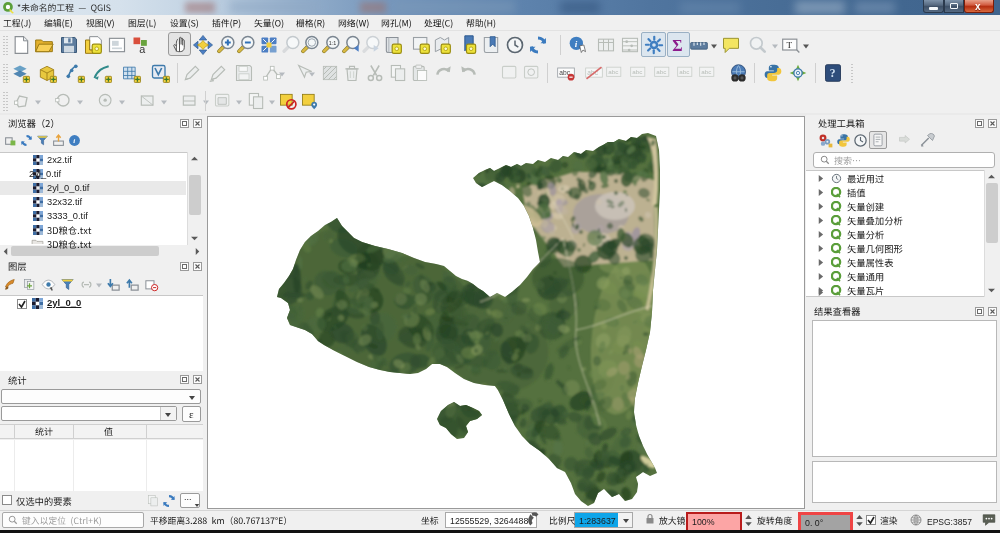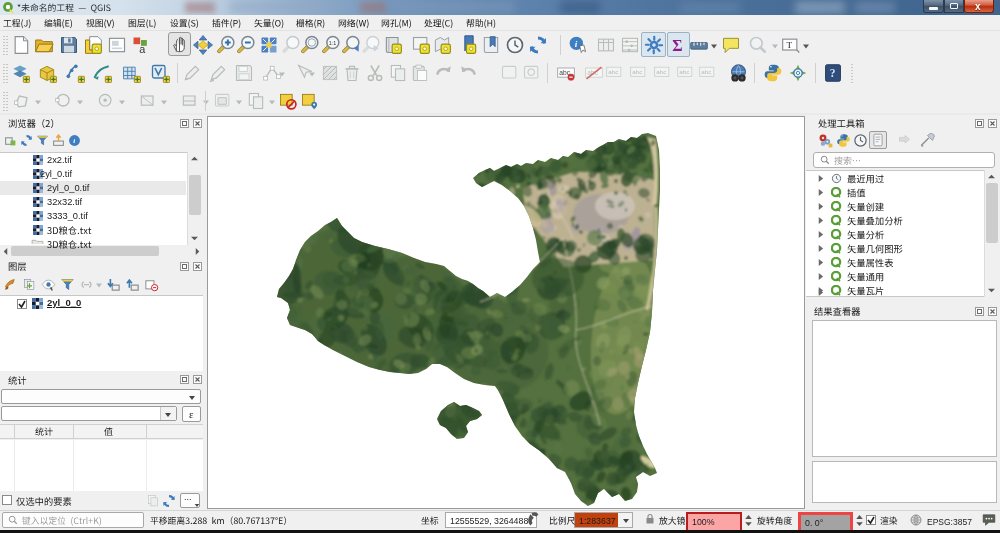--- a/index.html
+++ b/index.html
@@ -494,21 +494,21 @@
     <svg style="position:absolute;left:33px;top:169px" width="10" height="10" viewBox="0 0 10 10">
       <rect x="0.0" y="0.0" width="3.3" height="3.3" fill="#3e6ea5"></rect>
       <rect x="3.3" y="0.0" width="3.3" height="3.3" fill="#1a1a2e"></rect>
       <rect x="6.7" y="3.3" width="3.3" height="3.3" fill="#3e6ea5"></rect>
       <rect x="0.0" y="3.3" width="3.3" height="3.3" fill="#1a1a2e"></rect>
       <rect x="3.3" y="6.7" width="3.3" height="3.3" fill="#1a1a2e"></rect>
       <rect x="6.7" y="0.0" width="3.3" height="3.3" fill="#7ea7d8"></rect>
       <rect x="0.0" y="6.7" width="3.3" height="3.3" fill="#3e6ea5"></rect>
       <rect x="6.7" y="6.7" width="3.3" height="3.3" fill="#9db9d8"></rect>
     </svg>
-    <div style="position:absolute;left:40px;top:169px;font:9.3px 'Liberation Sans';color:#1c1c1c">2yl_0.tif</div>
+    <div style="position:absolute;left:29px;top:169px;font:9.3px 'Liberation Sans';color:#1c1c1c">2yl_0.tif</div>
     <div style="position:absolute;left:0;top:181px;width:186px;height:14px;background:#e9e9e9"></div>
     <svg style="position:absolute;left:33px;top:183px" width="10" height="10" viewBox="0 0 10 10">
       <rect x="0.0" y="0.0" width="3.3" height="3.3" fill="#3e6ea5"></rect>
       <rect x="3.3" y="0.0" width="3.3" height="3.3" fill="#1a1a2e"></rect>
       <rect x="6.7" y="3.3" width="3.3" height="3.3" fill="#3e6ea5"></rect>
       <rect x="0.0" y="3.3" width="3.3" height="3.3" fill="#1a1a2e"></rect>
       <rect x="3.3" y="6.7" width="3.3" height="3.3" fill="#1a1a2e"></rect>
       <rect x="6.7" y="0.0" width="3.3" height="3.3" fill="#7ea7d8"></rect>
       <rect x="0.0" y="6.7" width="3.3" height="3.3" fill="#3e6ea5"></rect>
       <rect x="6.7" y="6.7" width="3.3" height="3.3" fill="#9db9d8"></rect>
@@ -804,21 +804,21 @@
     <svg style="position:absolute;left:8px;top:515px" width="10" height="10" viewBox="0 0 24 24">
       <circle cx="10" cy="10" r="7" fill="none" stroke="#9a9a9a" stroke-width="2.4"></circle>
       <path d="M15 15l6 6" stroke="#9a9a9a" stroke-width="3"></path>
     </svg>
     <div style="position:absolute;left:445px;top:512px;width:92px;height:16px;background:#fff;border:1px solid #a8a8a8">
       <div style="position:absolute;left:4px;top:3px;font:8.8px 'Liberation Sans';color:#1c1c1c">12555529, 3264488</div>
     </div>
     <svg style="position:absolute;left:528px;top:512px" width="14" height="14" viewBox="0 0 24 24">
       <path d="M6 2c4-2 9-1 12 2l-4 4c-2-2-4-2-6-1zM4 4l6 6-2 2c-2 2-2 5 0 7l-4 4c-4-4-5-10-2-15z" fill="#555"></path>
     </svg>
-    <div style="position:absolute;left:574px;top:512px;width:52px;height:16px;background:#c2410c;border:1px solid #a8a8a8">
+    <div style="position:absolute;left:574px;top:512px;width:52px;height:16px;background:#0ea5e9;border:1px solid #a8a8a8">
       <div style="position:absolute;left:4px;top:3px;font:8.8px 'Liberation Sans';color:#1c1c1c">1:283637</div>
     </div>
     <div style="position:absolute;left:618px;top:512px;width:15px;height:16px;background:#f3f3f3;border:1px solid #a8a8a8;border-left:none"></div>
     <svg style="position:absolute;left:622px;top:518px" width="8" height="6" viewBox="0 0 8 6">
       <path d="M1 1h6L4 5z" fill="#444"></path>
     </svg>
     <svg style="position:absolute;left:644px;top:513px" width="12" height="12" viewBox="0 0 24 24">
       <rect x="5" y="10" width="14" height="11" rx="1" fill="#8a8a8a"></rect>
       <path d="M8 10V7a4 4 0 018 0v3" fill="none" stroke="#8a8a8a" stroke-width="2.4"></path>
     </svg>

